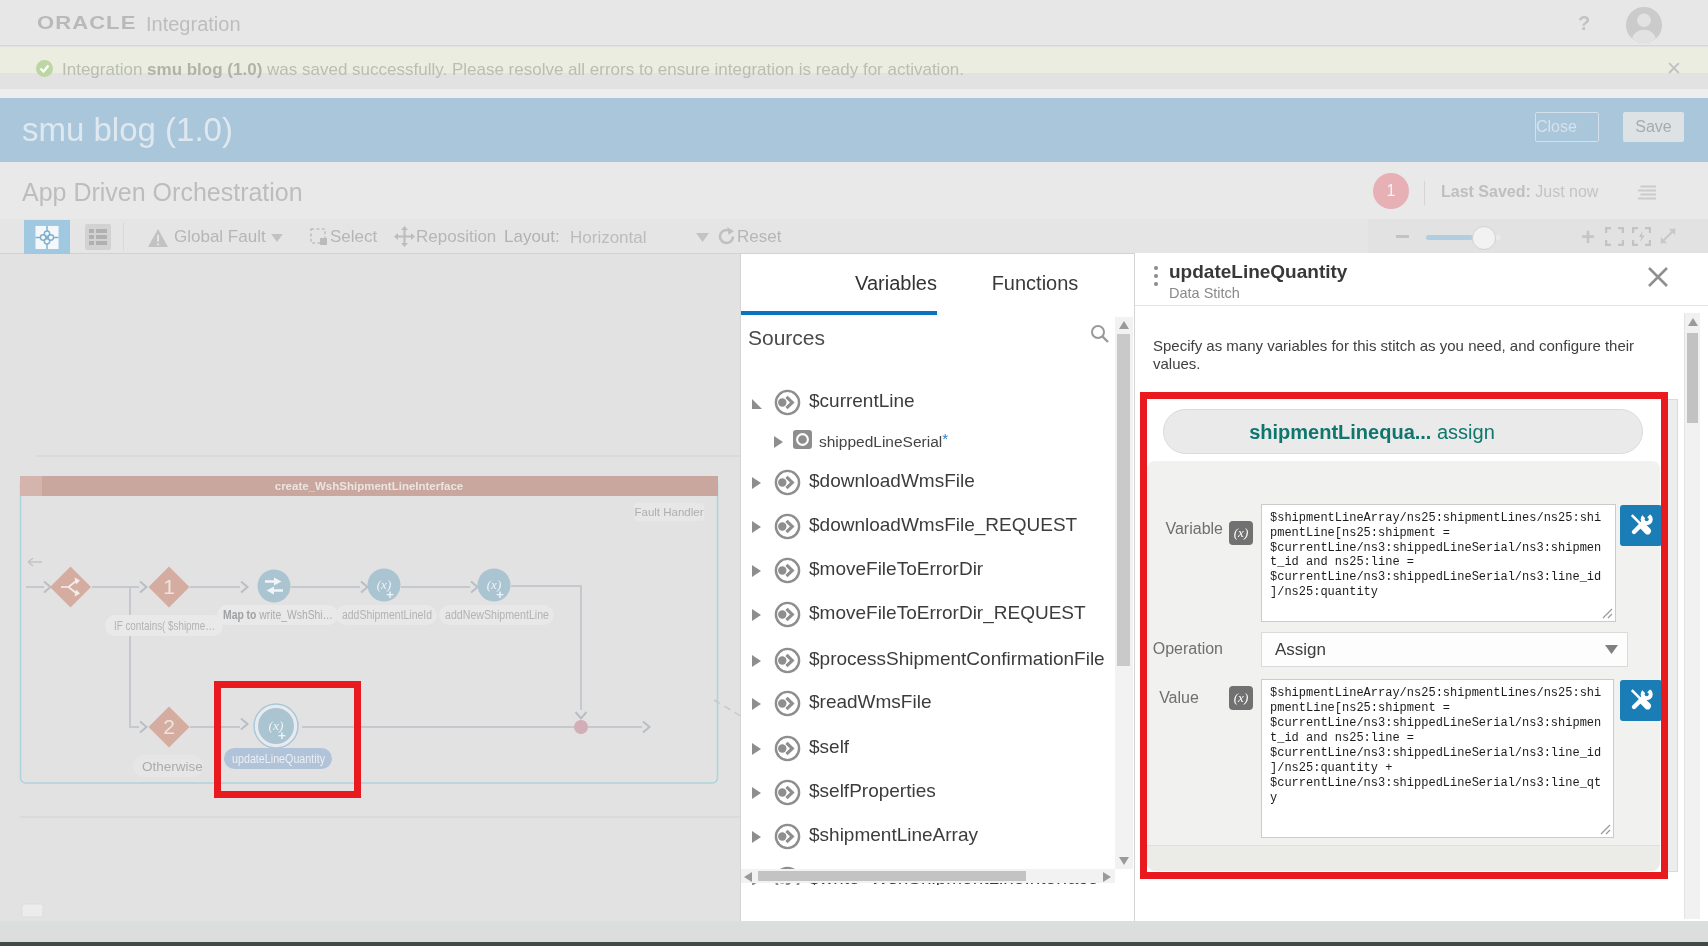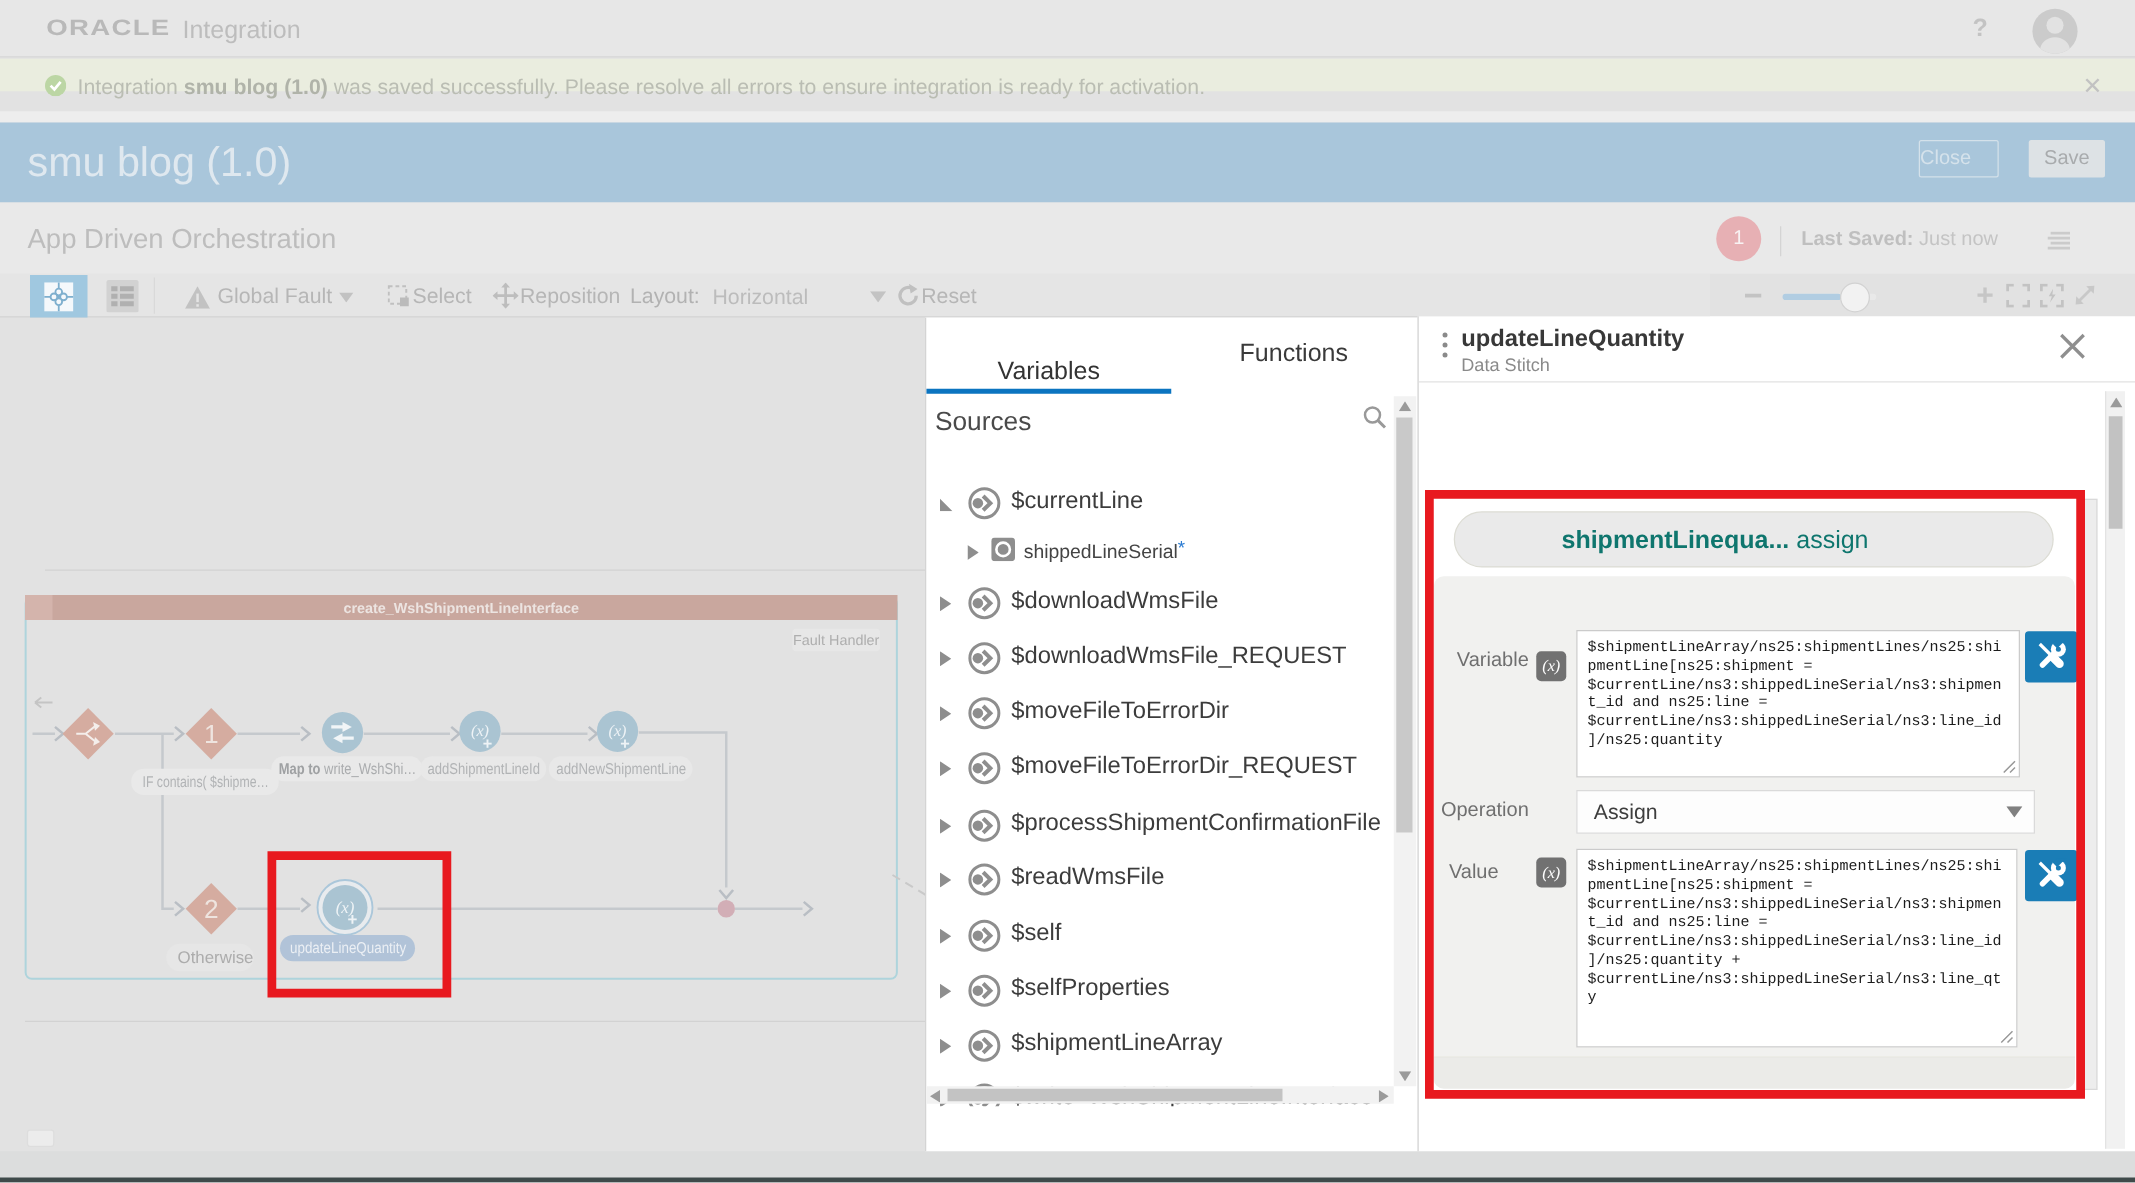--- a/index.html
+++ b/index.html
@@ -37,21 +37,21 @@
 
 <div class="abs" style="left:0;top:89px;width:1708px;height:9px;background:#ededed;"></div>
 
 <div class="abs" style="left:0;top:98px;width:1708px;height:64px;background:#a9c6db;">
   <div class="abs" style="left:22px;top:13px;font-size:33px;color:#dfe8ef;">smu blog (1.0)</div>
   <div class="abs" style="left:1535px;top:14px;width:64px;height:30px;border:1.5px solid #d4e1ea;border-radius:2px;color:#d5e2eb;font-size:16px;line-height:27px;">Close</div>
   <div class="abs" style="left:1623px;top:14px;width:61px;height:30px;background:#dde2e5;border-radius:2px;color:#a8abad;font-size:16px;text-align:center;line-height:30px;">Save</div>
 </div>
 
 <div class="abs" style="left:0;top:162px;width:1708px;height:57px;background:#e9e9e9;">
-  <div class="abs" style="left:22px;top:16px;font-size:22px;color:#bdbdbd;">App Driven Orchestration</div>
+  <div class="abs" style="left:22px;top:16px;font-size:25px;color:#bdbdbd;">App Driven Orchestration</div>
   <div class="abs" style="left:1373px;top:11px;width:36px;height:36px;border-radius:50%;background:#e7b0b4;color:#f8f2f3;font-size:16px;text-align:center;line-height:36px;">1</div>
   <div class="abs" style="left:1424px;top:19px;width:1px;height:24px;background:#d4d4d4;"></div>
   <div class="abs" style="left:1441px;top:21px;font-size:16px;color:#bfbfbf;"><b>Last Saved:</b> <span style="color:#c4c4c4;">Just now</span></div>
   <svg class="abs" style="left:1638px;top:23px;" width="18" height="16" viewBox="0 0 18 16">
     <path d="M2.5,1.5 H18 M0,5.5 H18 M2.5,9.5 H18 M0,13.5 H18" stroke="#cbcbcb" stroke-width="2.2"></path>
   </svg>
 </div>
 
 <div class="abs" style="left:0;top:219px;width:1368px;height:35px;background:#e5e5e5;border-bottom:1px solid #d2d2d2;">
   <div class="abs" style="left:24px;top:1px;width:46px;height:34px;background:#a0c8e0;"></div>
@@ -213,21 +213,21 @@
 
   <rect x="22" y="904" width="21" height="13" rx="2" fill="#ececec" stroke="#dddddd"></rect>
 </svg>
 </div>
 
 <div class="abs" style="left:0;top:921px;width:1708px;height:25px;background:#dcdddd;"></div>
 <div class="abs" style="left:0;top:942px;width:1708px;height:4px;background:#3f4a4a;"></div>
 
 <div class="abs" style="left:740px;top:254px;width:394px;height:667px;background:#ffffff;border-left:1px solid #d4d4d4;overflow:hidden;" id="midpanel">
 
-  <div class="abs" style="left:0;top:32px;width:196px;text-align:center;font-size:20px;color:#333;">Variables</div>
+  <div class="abs" style="left:0;top:18px;width:196px;text-align:right;font-size:20px;color:#333;">Variables</div>
   <div class="abs" style="left:196px;top:18px;width:196px;text-align:center;font-size:20px;color:#3a3a3a;">Functions</div>
   <div class="abs" style="left:0;top:57px;width:196px;height:4px;background:#0b74c0;"></div>
   <svg class="abs" style="left:349px;top:70px;" width="20" height="20" viewBox="0 0 20 20">
     <circle cx="8" cy="8" r="6" fill="none" stroke="#999" stroke-width="2"></circle>
     <path d="M12.5,12.5 L18,18" stroke="#999" stroke-width="2.4"></path>
   </svg>
   <div class="abs" style="left:7px;top:72px;font-size:21px;color:#4a4a4a;">Sources</div>
 
   <div id="tree" class="abs" style="left:0;top:16px;width:374px;height:615px;overflow:hidden;">
     <style>
@@ -397,20 +397,21 @@
     <div style="width:4px;height:4px;border-radius:50%;background:#8a8a8a;margin-bottom:4px;"></div>
     <div style="width:4px;height:4px;border-radius:50%;background:#8a8a8a;"></div>
   </div>
   <div class="abs" style="left:34px;top:8px;font-size:19px;font-weight:bold;color:#383838;">updateLineQuantity</div>
   <div class="abs" style="left:34px;top:32px;font-size:14.5px;color:#8a8a8a;">Data Stitch</div>
   <svg class="abs" style="left:512px;top:13px;" width="22" height="22" viewBox="0 0 22 22">
     <path d="M2,2 L20,20 M20,2 L2,20" stroke="#8f8f8f" stroke-width="2.6"></path>
   </svg>
   <div class="abs" style="left:0;top:52px;width:574px;height:1px;background:#e2e2e2;"></div>
 
+  <div class="abs" style="left:18px;top:84px;width:512px;font-size:15px;line-height:18px;color:#3f3f3f;">Specify as many variables for this stitch as you need, and configure their values.</div>
 
   <div class="abs" style="left:549px;top:60px;width:16px;height:606px;background:#f1f1f1;border-left:1px solid #e3e3e3;">
     <svg class="abs" style="left:3px;top:5px;" width="10" height="8" viewBox="0 0 10 8">
         <path d="M5,0 L10,8 H0 Z" fill="#9a9a9a"></path>
       </svg>
     <div class="abs" style="left:2px;top:20px;width:11px;height:90px;background:#c2c2c2;"></div>
   </div>
 
   <div class="abs" style="left:528px;top:146px;width:15px;height:473px;background:#ededed;border:1px solid #d9d9d9;"></div>
 

